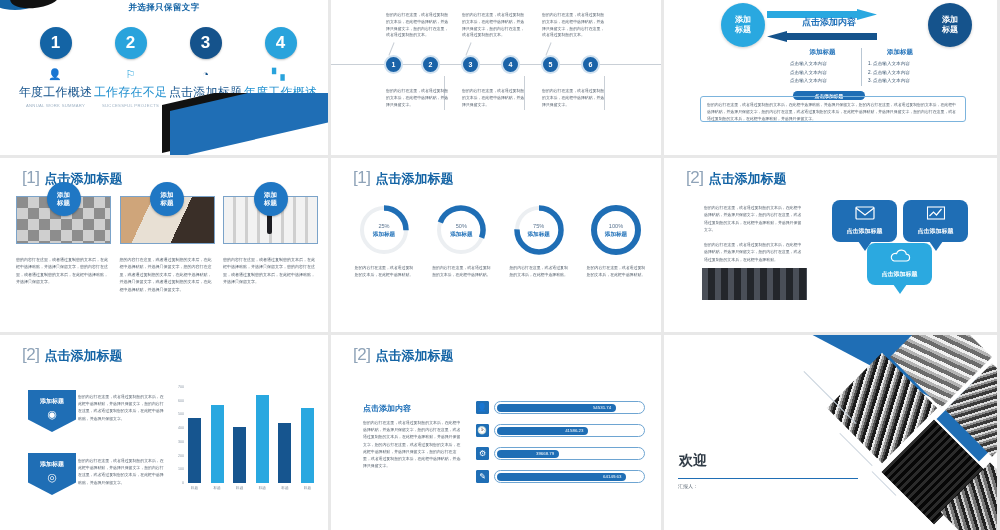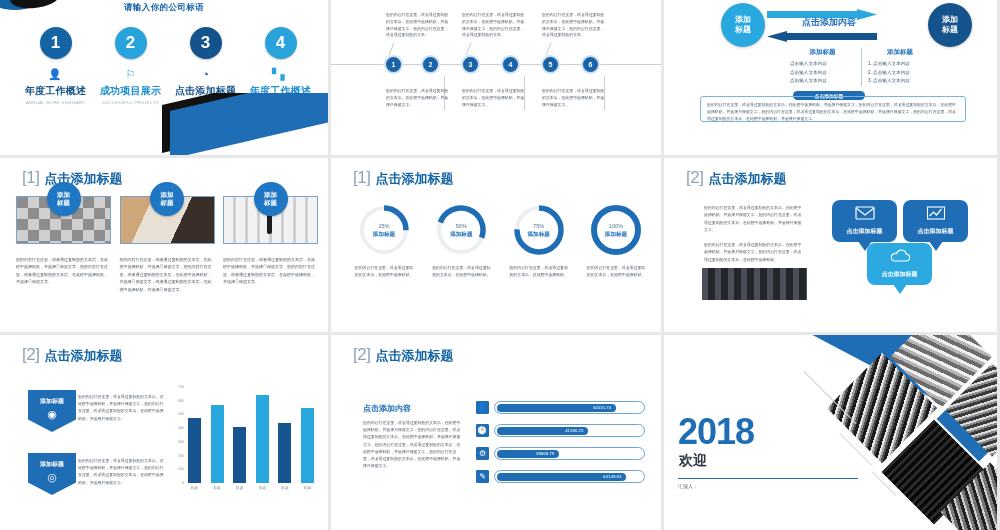--- a/index.html
+++ b/index.html
@@ -67,21 +67,21 @@
   }
   .s1-item { width: 74px; text-align: center; }
   .s1-circ {
     width: 32px; height: 32px; border-radius: 50%;
     margin: 0 auto 8px auto;
     color: #fff; font-size: 17px; font-weight: bold;
     display: flex; align-items: center; justify-content: center;
     box-shadow: 0 1px 2px rgba(0,0,0,.25);
   }
   .s1-ico { height: 14px; margin-bottom: 3px; font-size: 11px; line-height: 14px; }
-  .s1-cn { font-size: 10px; font-weight: bold; letter-spacing: .2px; }
+  .s1-cn { font-size: 12px; font-weight: normal; letter-spacing: .2px; }
   .s1-en { font-size: 4.2px; color: #9fb2c4; letter-spacing: .3px; margin-top: 2px; }
   .s1-deco { position: absolute; right: 0; bottom: 0; width: 170px; height: 62px; overflow: hidden; }
   .s1-deco .bk {
     position: absolute; left: 4px; bottom: 2px; width: 190px; height: 48px;
     background: #111; transform: skewY(-13deg); transform-origin: left bottom;
   }
   .s1-deco .bl {
     position: absolute; left: 12px; bottom: -4px; width: 190px; height: 48px;
     background: #1f6eb5; transform: skewY(-13deg); transform-origin: left bottom;
   }
@@ -291,32 +291,32 @@
 </head>
 <body>
 
 <div class="grid">
 
   <div class="slide c0 r0">
     <div class="s1-logo">
       <div class="swoosh-b"></div>
         <div class="swoosh-d"></div>
     </div>
-    <div class="s1-tag">请输入你的公司标语</div>
+    <div class="s1-tag">并选择只保留文字</div>
     <div class="s1-items">
       <div class="s1-item">
         <div class="s1-circ" style="background:#1464a5">1</div>
         <div class="s1-ico" style="color:#1464a5">👤</div>
         <div class="s1-cn" style="color:#15538c">年度工作概述</div>
         <div class="s1-en">ANNUAL WORK SUMMARY</div>
       </div>
       <div class="s1-item">
         <div class="s1-circ" style="background:#29a3dc">2</div>
         <div class="s1-ico" style="color:#29a3dc">⚐</div>
-        <div class="s1-cn" style="color:#1f8fcf">成功项目展示</div>
+        <div class="s1-cn" style="color:#1f8fcf">工作存在不足</div>
         <div class="s1-en">SUCCESSFUL PROJECTS</div>
       </div>
       <div class="s1-item">
         <div class="s1-circ" style="background:#15538c">3</div>
         <div class="s1-ico" style="color:#15538c">◔</div>
         <div class="s1-cn" style="color:#15538c">点击添加标题</div>
         <div class="s1-en">LACK OF WORK</div>
       </div>
       <div class="s1-item">
         <div class="s1-circ" style="background:#29a3dc">4</div>
@@ -616,21 +616,20 @@
         <span class="s8-track">
           <span class="s8-fill" style="width: 89%;">
             <span>64149.63</span>
           </span>
         </span>
       </div>
     </div>
   </div>
 
   <div class="slide r2">
-    <div class="s9-year">2018</div>
     <div class="s9-welc">欢迎</div>
     <div class="s9-rule"></div>
     <div class="s9-rep">汇报人：</div>
     <div class="s9-art">
       <div class="s9-tri"></div>
       <div class="s9-tri2"></div>
       <div class="s9-d tex-a" style="left:56px; top:34px; width:78px; height:78px"></div>
       <div class="s9-d tex-d" style="left:118px; top:-14px; width:72px; height:72px"></div>
       <div class="s9-d tex-c" style="left:110px; top:100px; width:74px; height:74px"></div>
       <div class="s9-d tex-b" style="left:172px; top:42px; width:66px; height:66px"></div>

